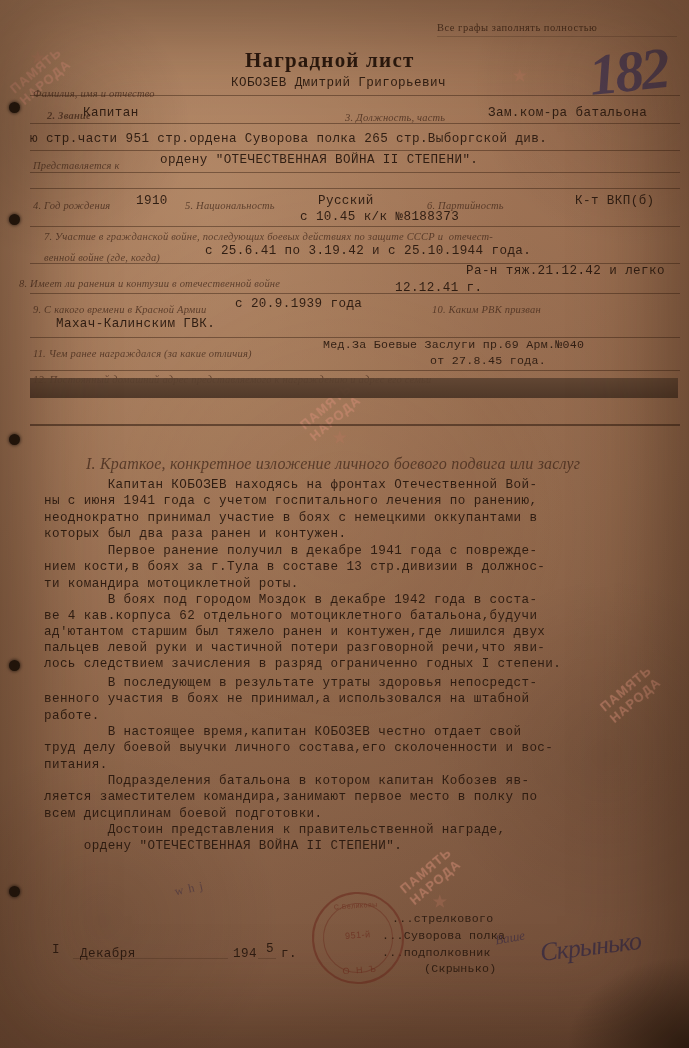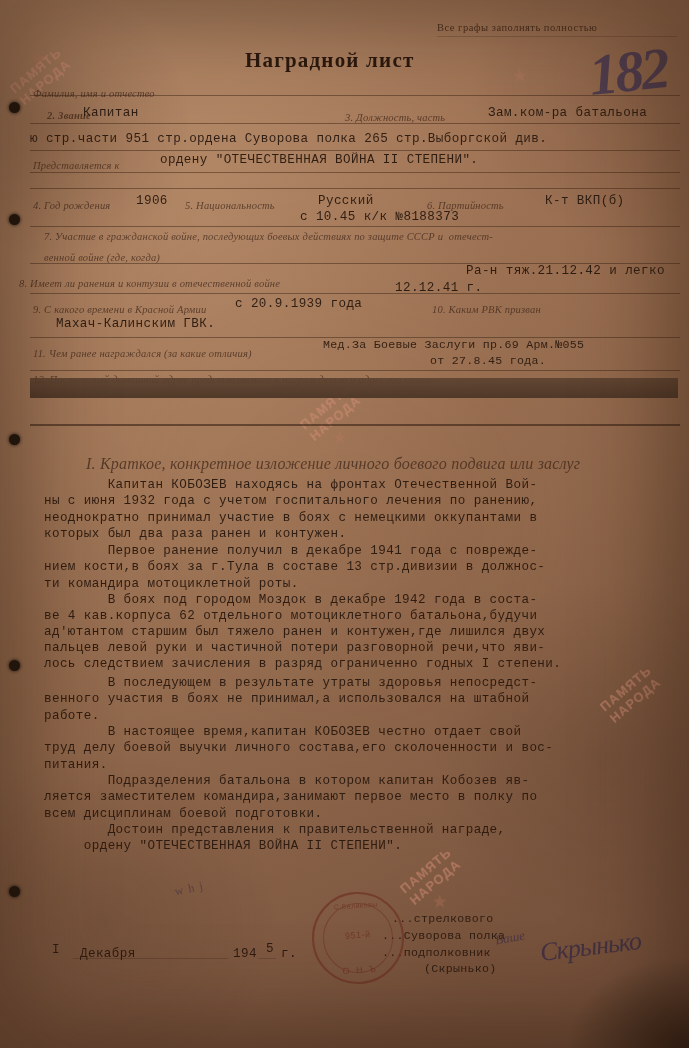--- a/index.html
+++ b/index.html
@@ -228,74 +228,76 @@
   <div class="doc">
 
     <div class="t hdr-right" style="left:437px; top:22px;">Все графы заполнять полностью</div>
     <div class="rule" style="left:437px; top:36px; width:240px; opacity:.5;"></div>
 
     <div class="pen-num">182</div>
 
     <div class="t title" style="left:245px; top:48px;">Наградной лист</div>
 
     <div class="t printed" style="left:33px; top:88px;">Фамилия, имя и отчество</div>
+    <div class="t tw" style="left:231px; top:76px;">КОБОЗЕВ Дмитрий Григорьевич</div>
     <div class="rule" style="left:30px; top:95px; width:650px;"></div>
 
     <div class="t printed" style="left:47px; top:110px;font-weight:bold;">2. Звание</div>
     <div class="t tw" style="left:83px; top:106px;">Капитан</div>
     <div class="t printed" style="left:345px; top:112px;">3. Должность, часть</div>
     <div class="t tw" style="left:488px; top:106px;">Зам.ком-ра батальона</div>
     <div class="rule" style="left:30px; top:123px; width:650px;"></div>
 
     <div class="t tw" style="left:30px; top:132px;">ю стр.части 951 стр.ордена Суворова полка 265 стр.Выборгской див.</div>
     <div class="rule" style="left:30px; top:150px; width:650px;"></div>
 
     <div class="t printed" style="left:33px; top:160px;">Представляется к</div>
     <div class="t tw" style="left:160px; top:153px;">ордену "ОТЕЧЕСТВЕННАЯ ВОЙНА II СТЕПЕНИ".</div>
     <div class="rule" style="left:30px; top:172px; width:650px;"></div>
 
     <div class="t printed" style="left:33px; top:200px;">4. Год рождения</div>
-    <div class="t tw" style="left:136px; top:194px;">1906</div>
+    <div class="t tw" style="left:136px; top:194px;">1910</div>
     <div class="t printed" style="left:185px; top:200px;">5. Национальность</div>
     <div class="t tw" style="left:318px; top:194px;">Русский</div>
     <div class="t printed" style="left:427px; top:200px;">6. Партийность</div>
-    <div class="t tw" style="left:545px; top:194px;text-align:center;">К-т ВКП(б)</div>
+    <div class="t tw" style="left:575px; top:194px;text-align:center;">К-т ВКП(б)</div>
     <div class="t tw" style="left:300px; top:210px;">с 10.45 к/к №8188373</div>
     <div class="rule" style="left:30px; top:188px; width:650px;"></div>
     <div class="rule" style="left:30px; top:226px; width:650px;"></div>
 
     <div class="t printed" style="left:44px; top:231px;">7. Участие в гражданской войне, последующих боевых действиях по защите СССР и  отечест-</div>
     <div class="t printed" style="left:44px; top:252px;">венной войне (где, когда)</div>
+    <div class="t tw" style="left:205px; top:244px;">с 25.6.41 по 3.19.42 и с 25.10.1944 года.</div>
     <div class="rule" style="left:30px; top:263px; width:650px;"></div>
 
     <div class="t printed" style="left:19px; top:278px;">8. Имеет ли ранения и контузии в отечественной войне</div>
     <div class="t tw" style="left:438px; top:264px;margin-left:28px;">Ра-н тяж.21.12.42 и легко</div>
     <div class="t tw" style="left:395px; top:281px;">12.12.41 г.</div>
     <div class="rule" style="left:30px; top:293px; width:650px;"></div>
 
     <div class="t printed" style="left:33px; top:304px;">9. С какого времени в Красной Армии</div>
     <div class="t tw" style="left:235px; top:297px;">с 20.9.1939 года</div>
     <div class="t printed" style="left:432px; top:304px;">10. Каким РВК призван</div>
     <div class="t tw" style="left:56px; top:317px;">Махач-Калинским ГВК.</div>
     <div class="rule" style="left:30px; top:337px; width:650px;"></div>
 
     <div class="t printed" style="left:33px; top:348px;">11. Чем ранее награждался (за какие отличия)</div>
-    <div class="t tw-s" style="left:323px; top:338px;">Мед.За Боевые Заслуги пр.69 Арм.№055</div>
+    <div class="t tw-s" style="left:323px; top:338px;">Мед.За Боевые Заслуги пр.69 Арм.№040</div>
     <div class="t tw-s" style="left:430px; top:354px;">от 27.8.45 года.</div>
     <div class="rule" style="left:30px; top:370px; width:650px;"></div>
 
     <div class="t printed" style="left:33px; top:374px;">12. Постоянный домашний адрес представляемого к награждению и адрес его семьи</div>
     <div class="redact" style="left:30px; top:378px; width:648px; height:20px;"></div>
 
     <div class="bandline" style="left:30px; top:424px; width:650px;"></div>
 
     <div class="t printed" style="left:86px; top:455px; font-size:16px;">I. Краткое, конкретное изложение личного боевого подвига или заслуг</div>
 
     <div class="t tw" style="left:44px; top:477px; line-height:16.4px;">        Капитан КОБОЗЕВ находясь на фронтах Отечественной Вой-
-ны с июня 1932 года с учетом госпитального лечения по ранению,
+ны с июня 1941 года с учетом госпитального лечения по ранению,
 неоднократно принимал участие в боях с немецкими оккупантами в
 которых был два раза ранен и контужен.</div>
     <div class="t tw" style="left:44px; top:543px; line-height:16.4px;">        Первое ранение получил в декабре 1941 года с поврежде-
 нием кости,в боях за г.Тула в составе 13 стр.дивизии в должнос-
 ти командира мотоциклетной роты.</div>
     <div class="t tw" style="left:44px; top:592px; line-height:16px;">        В боях под городом Моздок в декабре 1942 года в соста-
 ве 4 кав.корпуса 62 отдельного мотоциклетного батальона,будучи
 ад'ютантом старшим был тяжело ранен и контужен,где лишился двух
 пальцев левой руки и частичной потери разговорной речи,что яви-
 лось следствием зачисления в разряд ограниченно годных I степени.</div>

